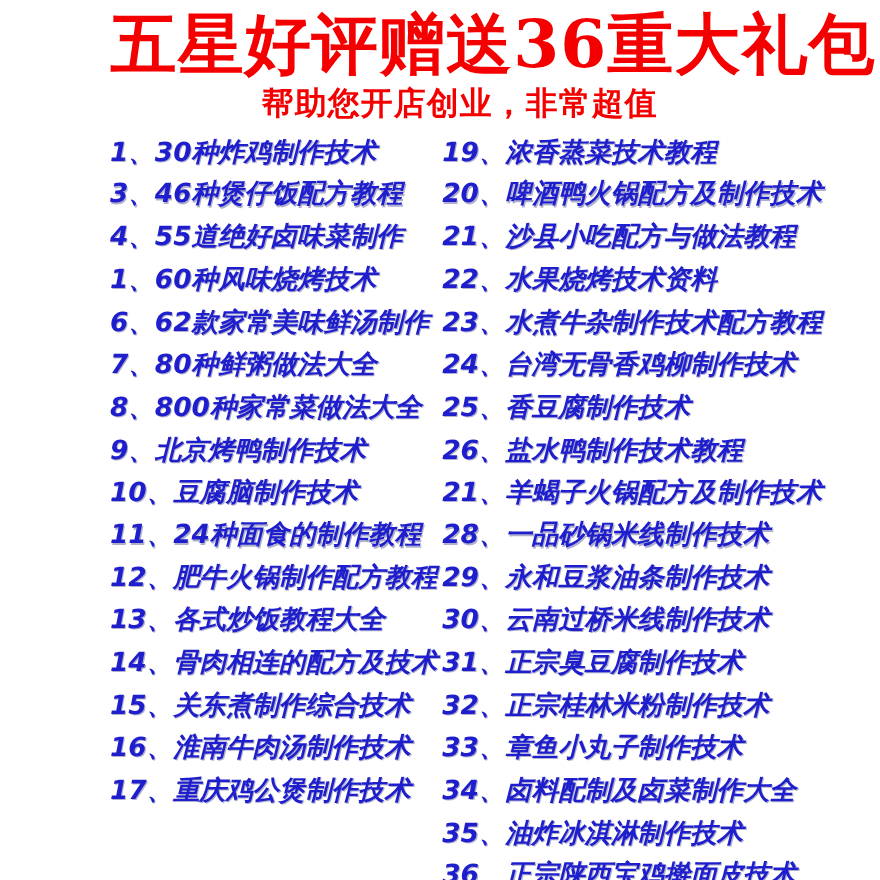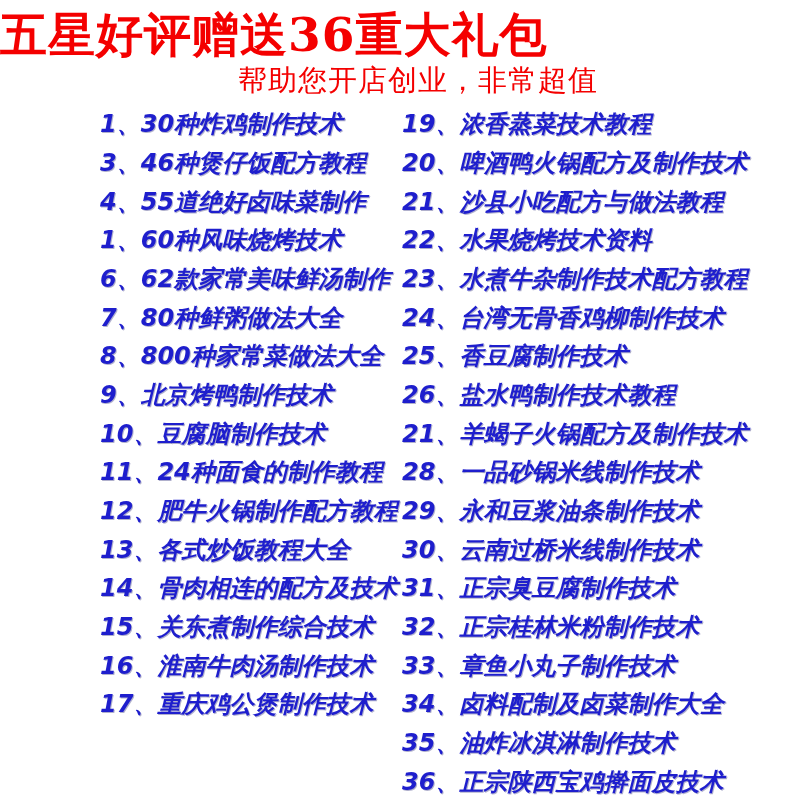--- a/index.html
+++ b/index.html
@@ -10,36 +10,36 @@
     background: #ffffff;
     overflow: hidden;
     font-family: "DejaVu Sans", sans-serif;
   }
   .poster {
     width: 800px;
     height: 800px;
     position: relative;
   }
   .title {
-    margin: 10px 16px 0 0;
-    text-align: left;
+    margin: 10px 4px 0 0;
+    text-align: right;
     color: var(--red, #f40000);
     font-family: "DejaVu Serif", "Liberation Serif", serif;
     font-weight: 900;
-    font-size: 47px;
+    font-size: 60px;
     line-height: 1.05;
     letter-spacing: 1px;
     white-space: nowrap;
   }
   .subtitle {
     margin: 6px 0 0 0;
     text-align: center;
     color: var(--red, #f40000);
     font-family: "DejaVu Serif", "Liberation Serif", serif;
-    font-weight: 400;
+    font-weight: 700;
     font-size: 29px;
     line-height: 1.05;
     letter-spacing: 1px;
     white-space: nowrap;
     padding-left: 36px;
   }
   .columns {
     display: flex;
     margin: 9px 0 0 100px;
   }

